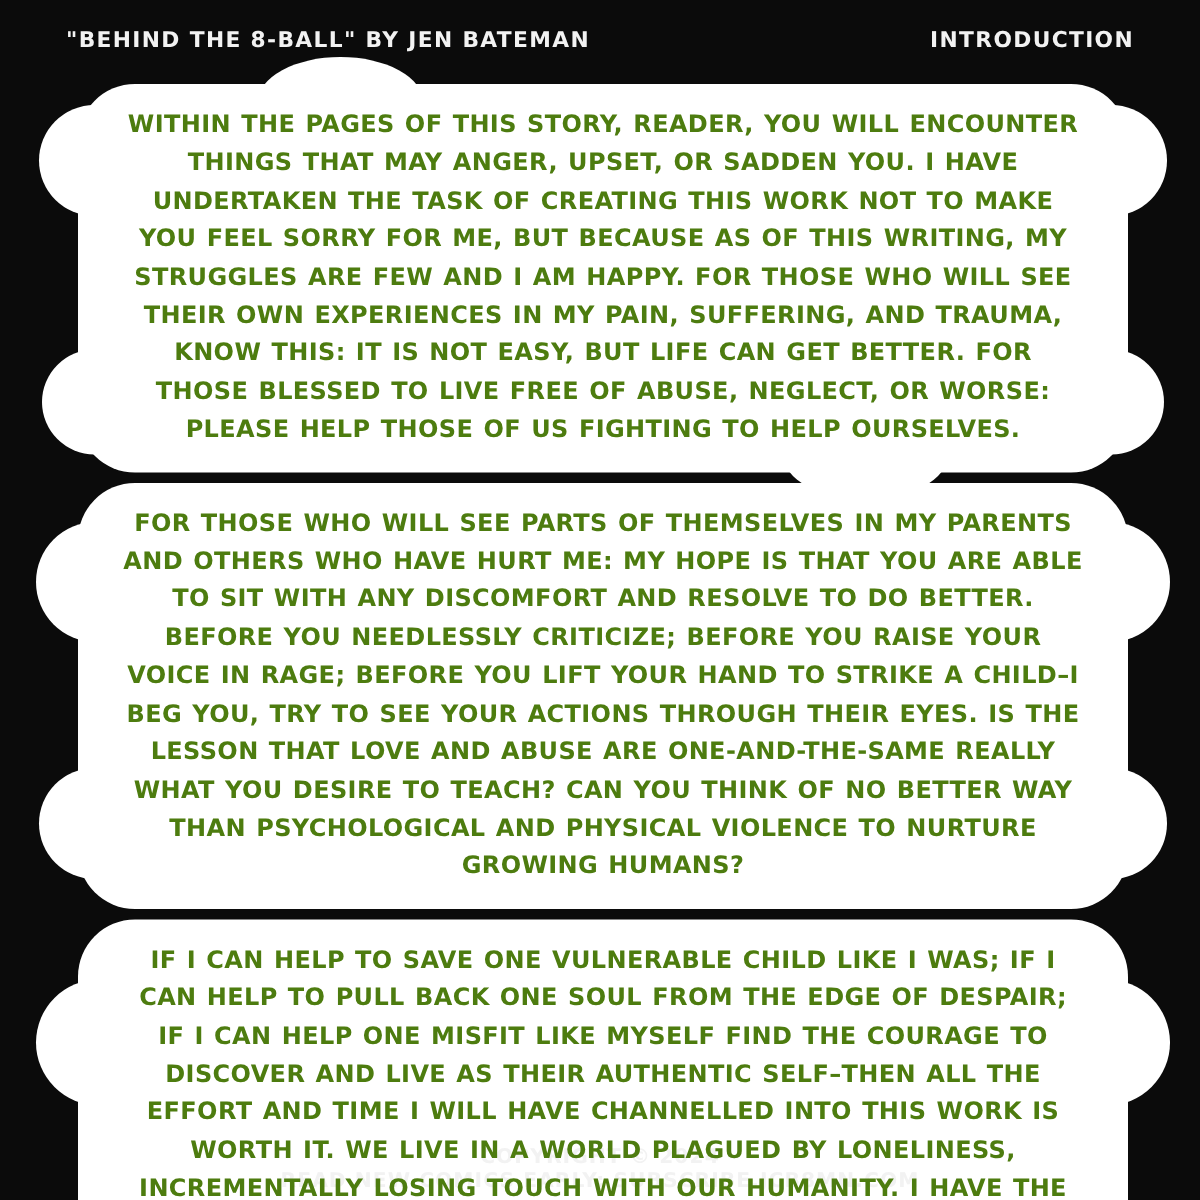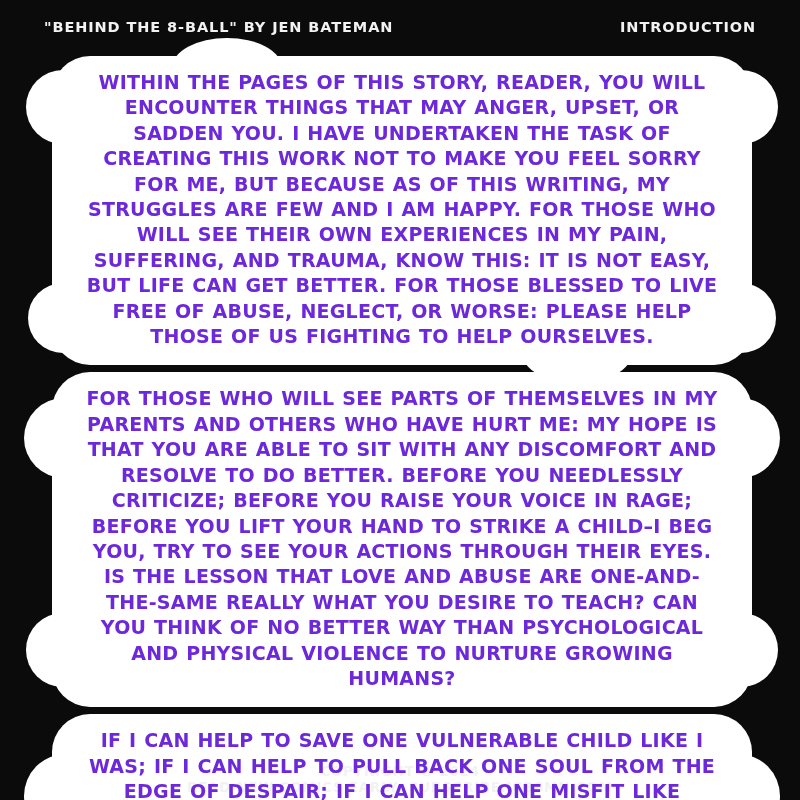--- a/index.html
+++ b/index.html
@@ -111,26 +111,26 @@
 
   .b3::before { width: 84px; height: 84px; left: -28px; top: 40px; }
   .b3::after  { width: 84px; height: 84px; right: -28px; top: 40px; }
 
   .balloon p {
     position: relative;
     z-index: 2;
     margin: 0;
     font-family: "DejaVu Sans", sans-serif;
     font-weight: 700;
-    font-size: 19px;
+    font-size: 16px;
     line-height: 25.4px;
     letter-spacing: 0.25px;
     text-align: center;
     text-transform: uppercase;
-    color: #6d28d9;
+    color: #4d7c0f;
     word-spacing: 1px;
   }
 </style>
 </head>
 <body>
 
 <div class="page">
 
   <div class="header">
     <div class="hdr-text">"BEHIND THE 8-BALL" BY JEN BATEMAN</div>

